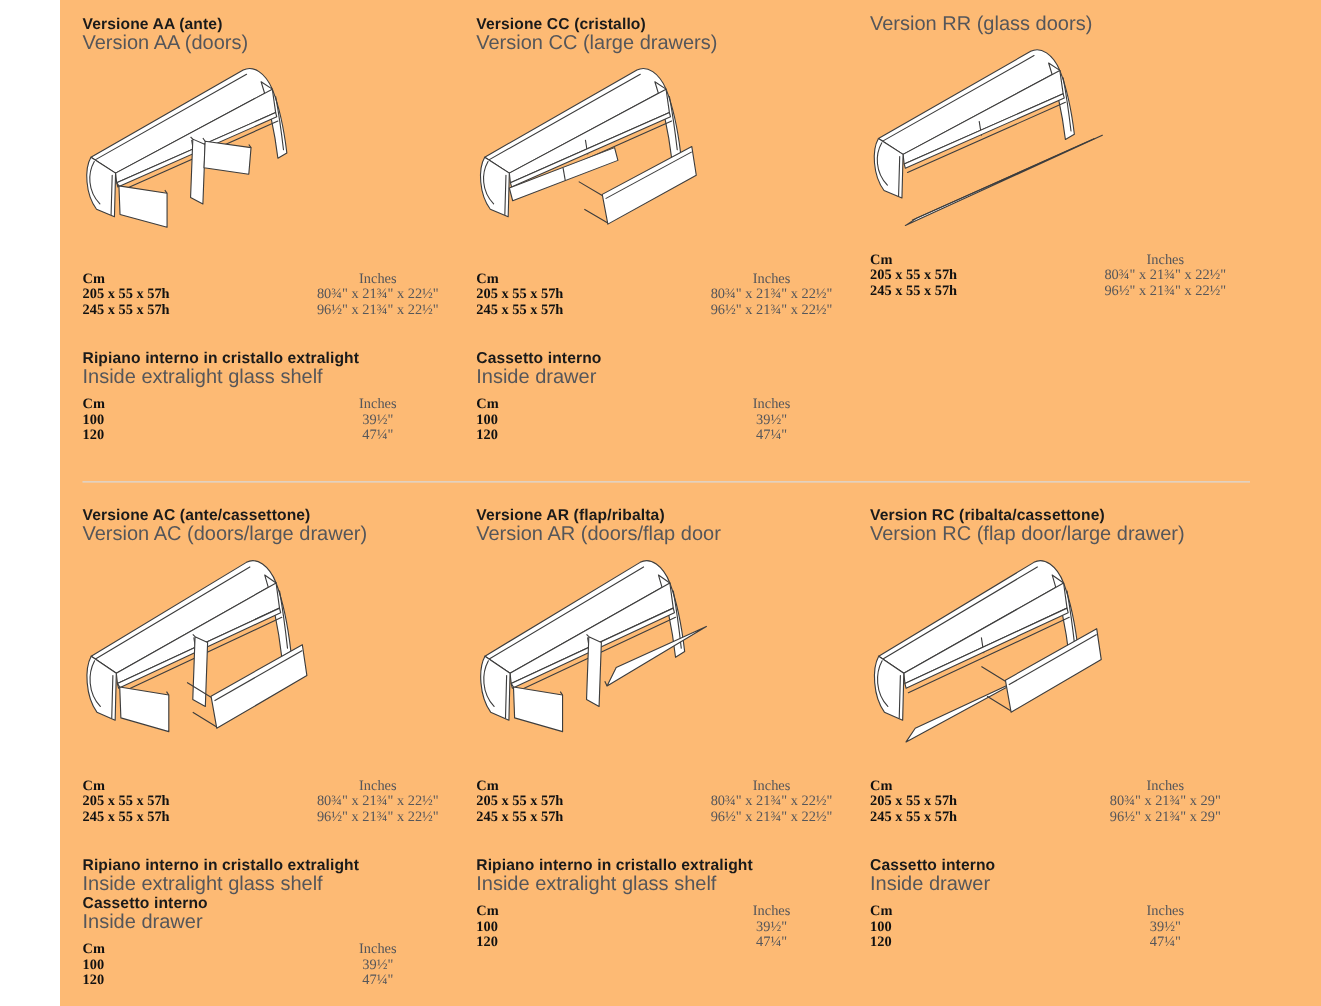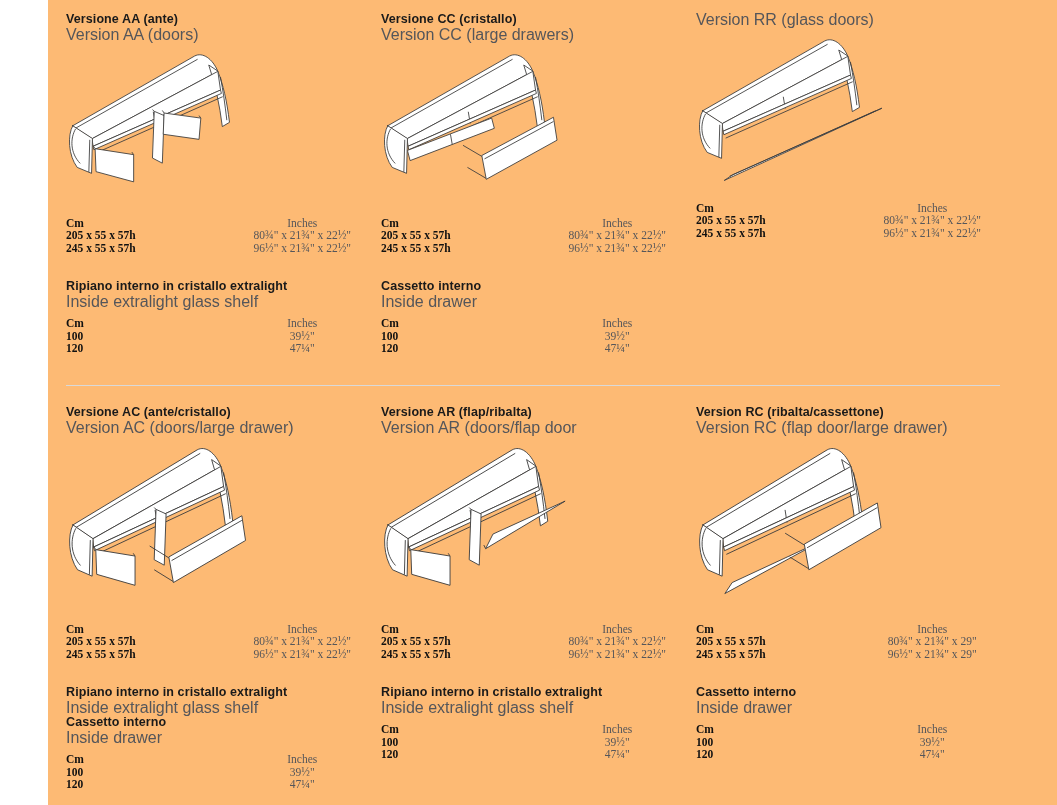--- a/index.html
+++ b/index.html
@@ -192,21 +192,21 @@
 
     </div>
   </div>
 
   <div class="divider"></div>
 
   <div class="band-bottom">
     <div class="cols">
 
       <section class="panel">
-        <h3 class="t">Versione AC (ante/cristallo)</h3>
+        <h3 class="t">Versione AC (ante/cassettone)</h3>
         <div class="s">Version AC (doors/large drawer)</div>
         <div class="draw2">
           <svg viewBox="0 0 230 200" width="210" height="183" preserveAspectRatio="none">
             <use href="#g-carcass"></use>
               <use href="#g-door-mid"></use>
               <use href="#g-door-l"></use>
               <use href="#g-plate"></use>
           </svg>
         </div>
         <div class="dims">

